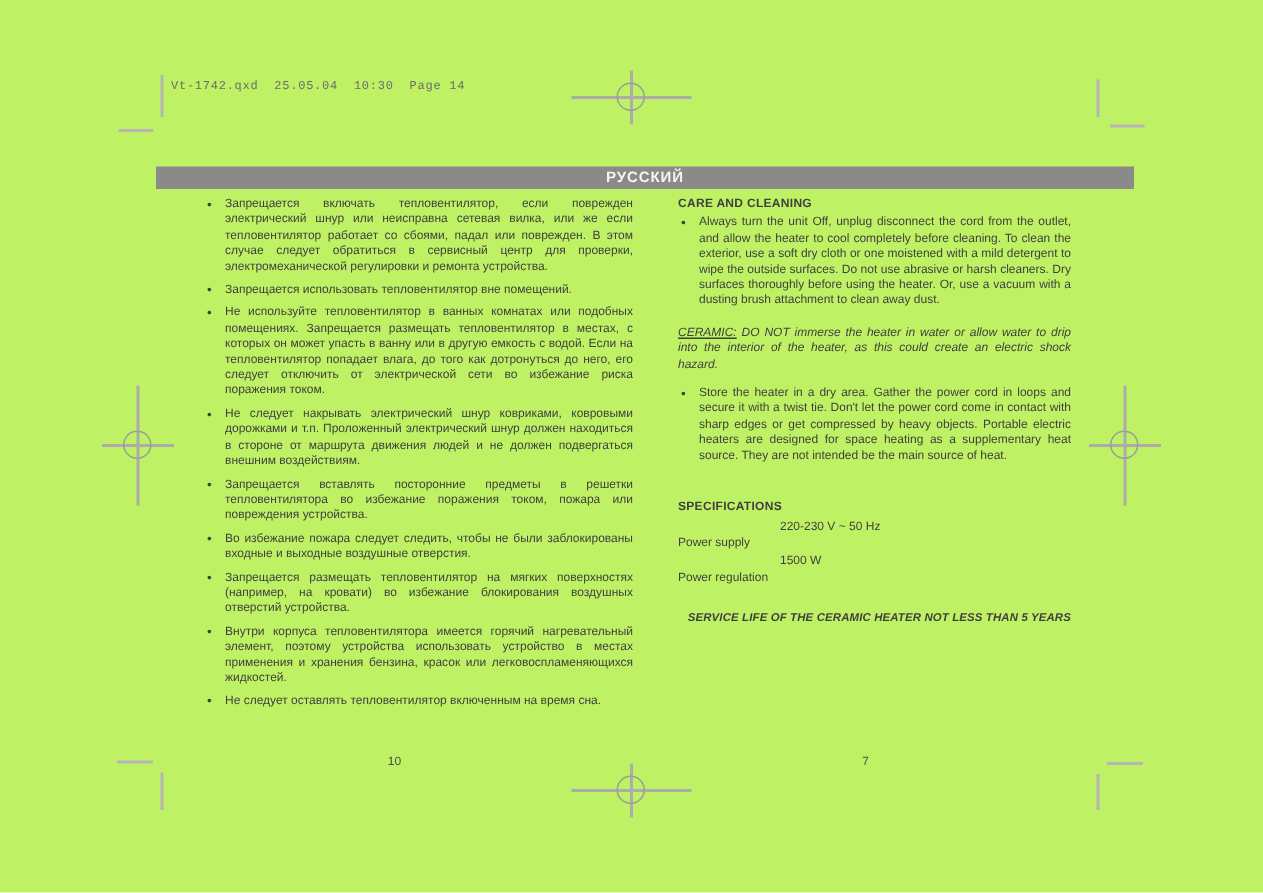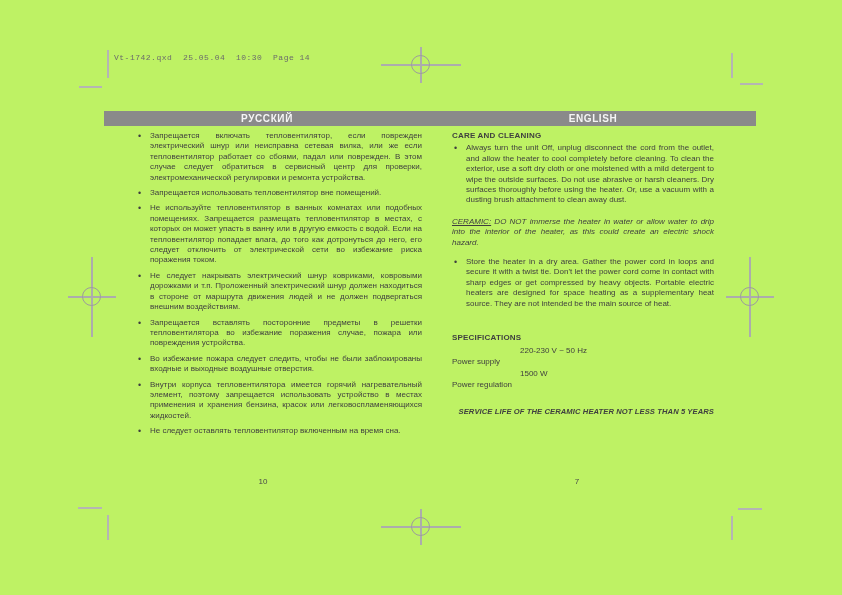--- a/index.html
+++ b/index.html
@@ -62,21 +62,21 @@
   .h-bold{font-weight:bold;font-size:8px;margin:0 0 2px 0;letter-spacing:.2px;}
   .caution{font-style:italic;text-align:justify;margin:11px 0 0 0;}
   .caution .cap{text-decoration:underline;}
   .en-gap{height:9px;}
   .specs{margin-top:24px;}
   .spec-row{display:flex;margin-top:2px;}
   .spec-label{width:68px;margin-top:11px;}
   .spec-value{flex:1;}
   .service{margin-top:17px;font-weight:bold;font-style:italic;font-size:7.6px;letter-spacing:.1px;text-align:right;}
   
-  .pageno{position:absolute;top:477px;width:40px;text-align:center;font-size:8px;color:#4a4a4a;}
+  .pageno{position:absolute;top:503px;width:40px;text-align:center;font-size:8px;color:#4a4a4a;}
   .pageno.ru{left:243px;}
   .pageno.en{left:557px;}
 </style>
 </head>
 <body>
 
 <div class="sheet">
 
   <div class="job-info">Vt-1742.qxd  25.05.04  10:30  Page 14</div>
 
@@ -105,32 +105,32 @@
       <div class="c"></div>
     </div>
   <div class="reg vert r">
       <div class="v"></div>
       <div class="h"></div>
       <div class="c"></div>
     </div>
 
   <div class="lang-bar" style="background: rgb(138, 138, 138);">
     <div class="half">РУССКИЙ</div>
-    <div class="half">ENGLISH</div>
   </div>
 
   <div class="col col-ru">
     <ul class="bullets">
       <li>Запрещается включать тепловентилятор, если поврежден электрический шнур или неисправна сетевая вилка, или же если тепловентилятор работает со сбоями, падал или поврежден. В этом случае следует обратиться в сервисный центр для проверки, электромеханической регулировки и ремонта устройства.</li>
       <li>Запрещается использовать тепловентилятор вне помещений.</li>
       <li>Не используйте тепловентилятор в ванных комнатах или подобных помещениях. Запрещается размещать тепловентилятор в местах, с которых он может упасть в ванну или в другую емкость с водой. Если на тепловентилятор попадает влага, до того как дотронуться до него, его следует отключить от электрической сети во избежание риска поражения током.</li>
       <li>Не следует накрывать электрический шнур ковриками, ковровыми дорожками и т.п. Проложенный электрический шнур должен находиться в стороне от маршрута движения людей и не должен подвергаться внешним воздействиям.</li>
-      <li>Запрещается вставлять посторонние предметы в решетки тепловентилятора во избежание поражения случае, пожара или повреждения устройства.</li>
+      <li>Запрещается вставлять посторонние предметы в решетки тепловентилятора во избежание поражения током, пожара или повреждения устройства.</li>
       <li>Во избежание пожара следует следить, чтобы не были заблокированы входные и выходные воздушные отверстия.</li>
-      <li>Внутри корпуса тепловентилятора имеется горячий нагревательный элемент, поэтому запрещается использовать устройство в местах применения и хранения бензина, красок или легковоспламеняющихся жидкостей.</li>
+      <li>Запрещается размещать тепловентилятор на мягких поверхностях (например, на кровати) во избежание блокирования воздушных отверстий устройства.</li>
+      <li>Внутри корпуса тепловентилятора имеется горячий нагревательный элемент, поэтому устройства использовать устройство в местах применения и хранения бензина, красок или легковоспламеняющихся жидкостей.</li>
       <li>Не следует оставлять тепловентилятор включенным на время сна.</li>
     </ul>
   </div>
 
   <div class="col col-en">
     <div class="h-bold">CARE AND CLEANING</div>
     <ul class="bullets">
       <li>Always turn the unit Off, unplug disconnect the cord from the outlet, and allow the heater to cool completely before cleaning. To clean the exterior, use a soft dry cloth or one moistened with a mild detergent to wipe the outside surfaces. Do not use abrasive or harsh cleaners. Dry surfaces thoroughly before using the heater. Or, use a vacuum with a dusting brush attachment to clean away dust.</li>
     </ul>
     <p class="caution"><span class="cap">CERAMIC:</span><span> DO NOT immerse the heater in water or allow water to drip into the interior of the heater, as this could create an electric shock hazard.</span></p>

